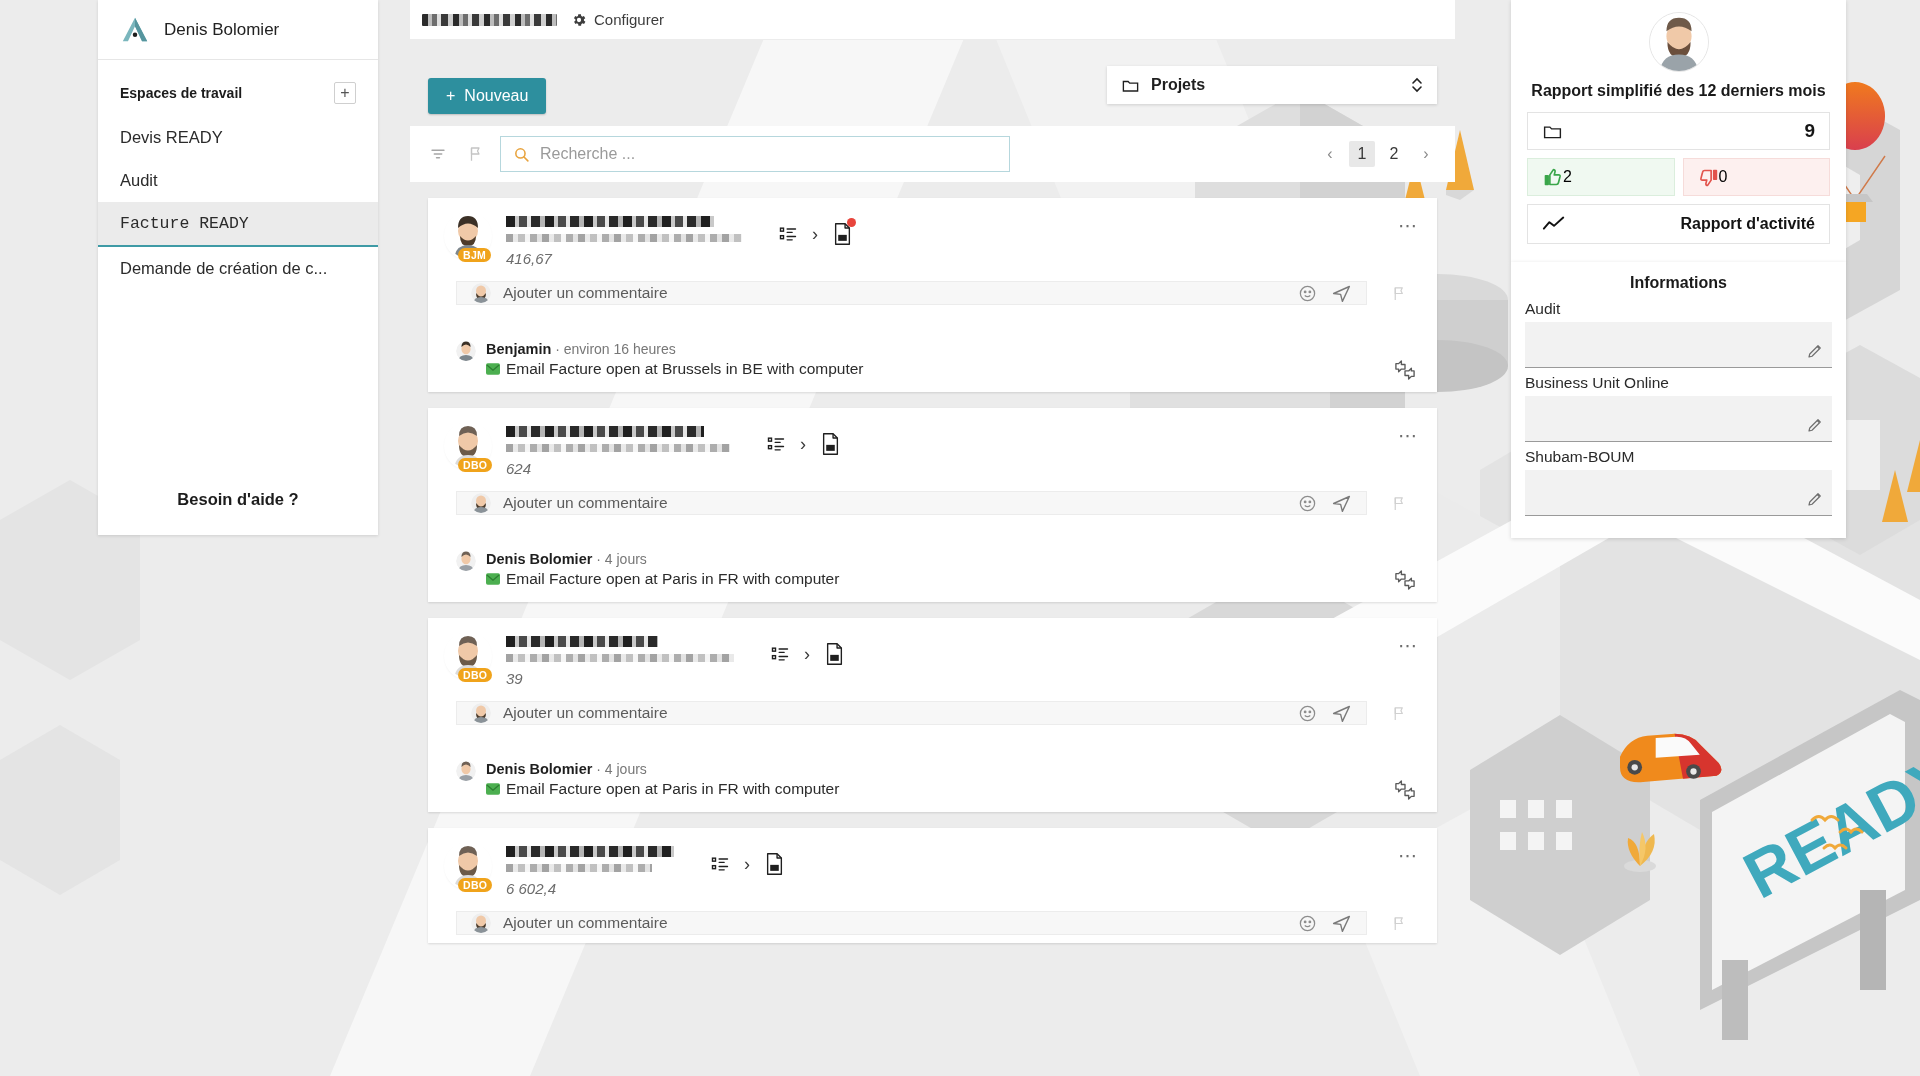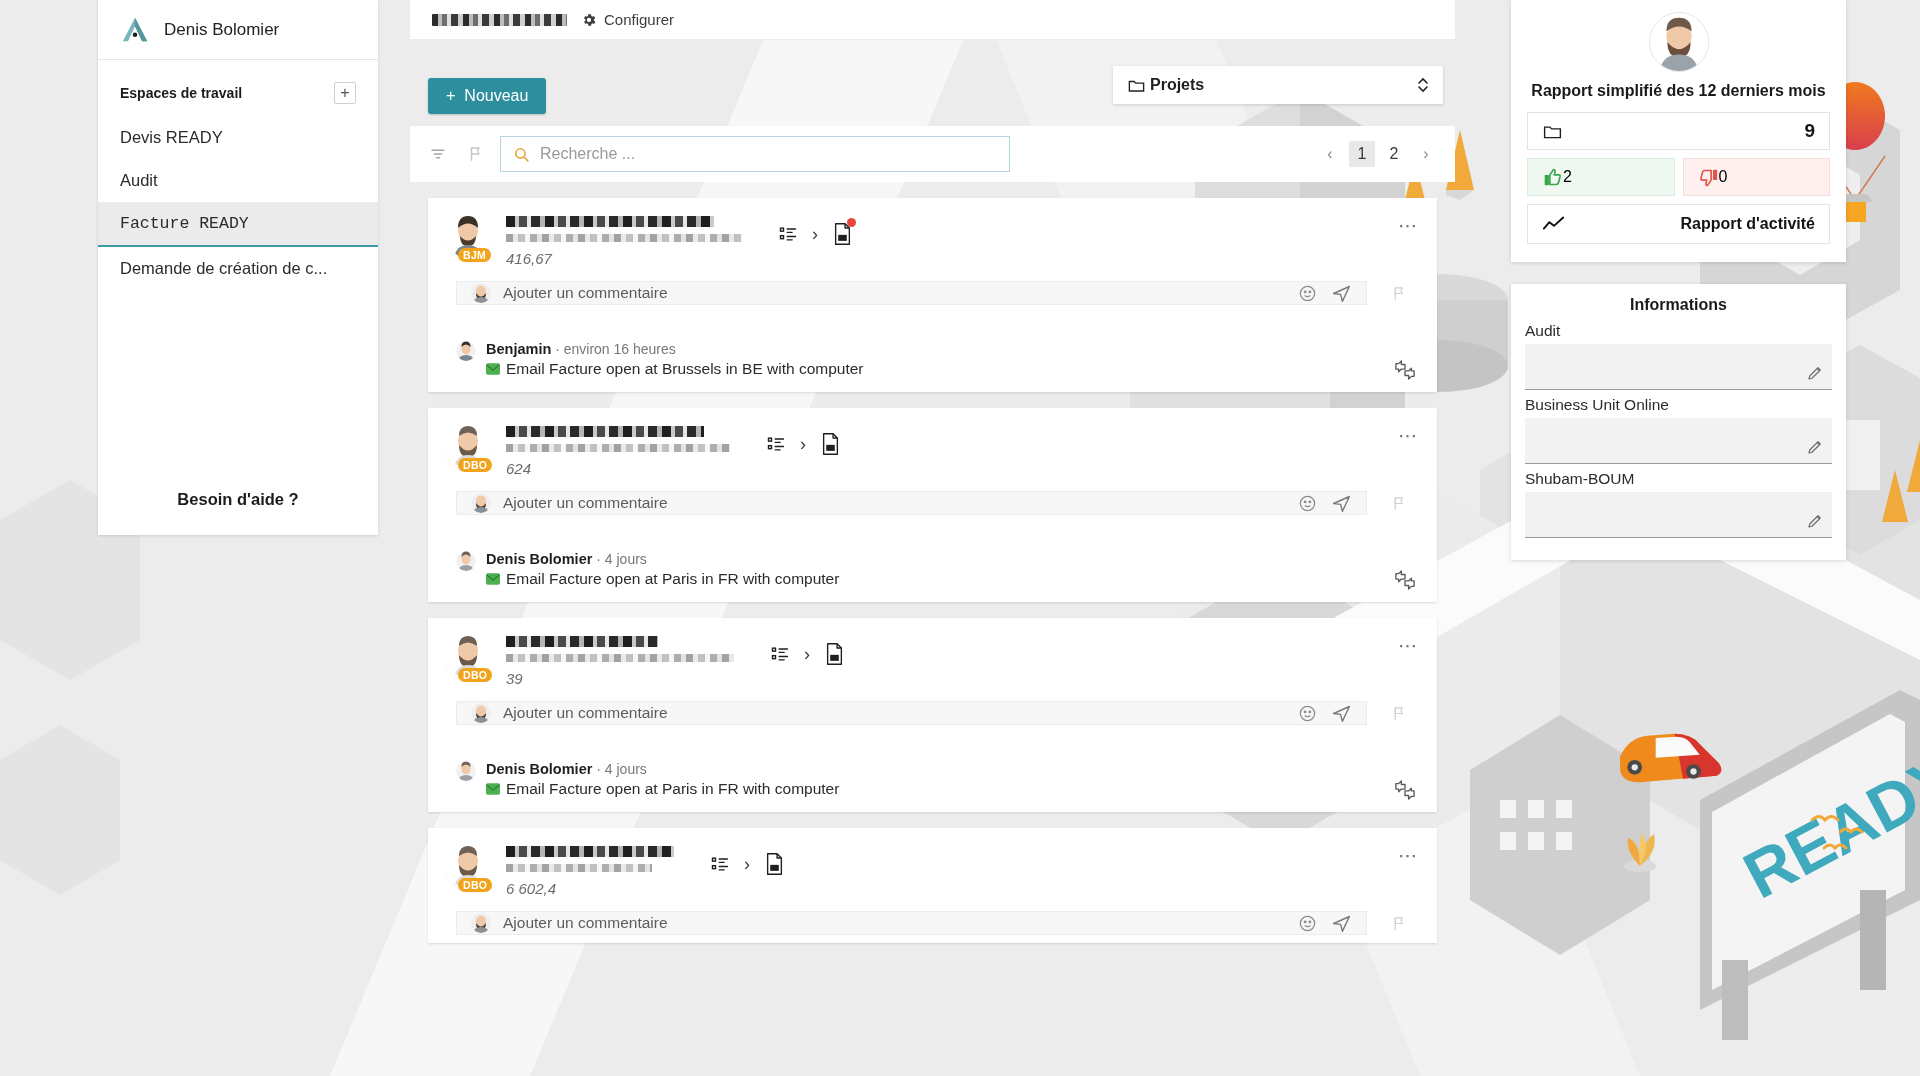--- a/index.html
+++ b/index.html
@@ -45,37 +45,37 @@
   .sb-help {
     margin-top: auto; padding: 18px 0 26px 0; text-align: center;
     font-weight: bold; font-size: 16.5px; color: #1c1c1c; cursor: pointer;
   }
 
   
   #main { position: absolute; left: 410px; top: 0; width: 1045px; height: 1076px; z-index: 10; }
 
   .cfg-bar {
     background: #fff; height: 40px; display: flex; align-items: center;
-    padding: 0 22px; gap: 14px; border-bottom: 1px solid #ececec;
+    padding: 0 12px; gap: 14px; border-bottom: 1px solid #ececec;
   }
   .redact { display: inline-block; height: 12px; border-radius: 1px;
     background: repeating-linear-gradient(90deg,#2b2b2b 0 6px,#bdbdbd 6px 10px,#6e6e6e 10px 15px,#e0e0e0 15px 19px,#3a3a3a 19px 26px,#cfcfcf 26px 31px); }
   .cfg-link { display: flex; align-items: center; gap: 7px; font-size: 15px; color: #3d3d3d; cursor: pointer; }
 
   .tools { display: flex; align-items: center; padding: 26px 18px 0 18px; position: relative; height: 86px; }
   .btn-new {
     background: #2d8f9e; color: #fff; border: none; border-radius: 3px;
     height: 36px; padding: 0 18px; font-size: 16px; display: flex;
     align-items: center; gap: 9px; cursor: pointer;
     box-shadow: 0 1px 2px rgba(0,0,0,.2);
   }
   .proj-select {
-    position: absolute; right: 12px; top: 26px; width: 330px; height: 38px;
+    position: absolute; right: 18px; top: 26px; width: 330px; height: 38px;
     background: #fff; box-shadow: 0 1px 3px rgba(0,0,0,.15);
-    display: flex; align-items: center; padding: 0 14px; gap: 4px;
+    display: flex; align-items: center; padding: 0 14px; gap: 11px;
     font-size: 16px; font-weight: bold; color: #1f1f1f; cursor: pointer;
   }
   .proj-select .spin { margin-left: auto; font-size: 12px; line-height: 11px; color: #333; text-align: center; }
 
   .searchrow {
     background: #fff; height: 56px; display: flex; align-items: center;
     padding: 0 14px; gap: 10px; position: relative;
   }
   .ic-btn { width: 28px; height: 28px; display: flex; align-items: center; justify-content: center; cursor: pointer; }
   .searchbox {
@@ -147,21 +147,21 @@
               padding: 0 14px; margin-bottom: 8px; }
   .stat-row .val { margin-left: auto; font-weight: bold; font-size: 19px; color: #161616; }
   .stat-pair { display: flex; gap: 8px; margin-bottom: 8px; }
   .stat-pair > div { flex: 1; height: 38px; display: flex; align-items: center; padding: 0 14px; }
   .pos { background: #f0f9f1; border: 1px solid #dbeedd; }
   .neg { background: #fdf0ef; border: 1px solid #f6dcda; }
   .act-btn { border: 1px solid #e3e3e3; height: 40px; display: flex; align-items: center;
              padding: 0 14px; cursor: pointer; }
   .act-btn .lbl { margin-left: auto; font-weight: bold; font-size: 16px; color: #141414; }
 
-  .info-panel { margin-top: 22px; padding: 12px 14px 16px 14px; }
+  .info-panel { padding: 12px 14px 16px 14px; }
   .info-title { text-align: center; font-weight: bold; font-size: 16px; color: #1a1a1a; margin-bottom: 8px; }
   .info-field { margin-bottom: 6px; }
   .info-label { font-size: 15.5px; color: #2a2a2a; margin-bottom: 4px; }
   .info-input { height: 46px; background: #f2f2f2; border-bottom: 1px solid #9a9a9a;
                 position: relative; cursor: text; }
   .pencil { position: absolute; right: 8px; bottom: 7px; cursor: pointer; }
 
   .svgi { display: block; }
 </style>
 </head>

